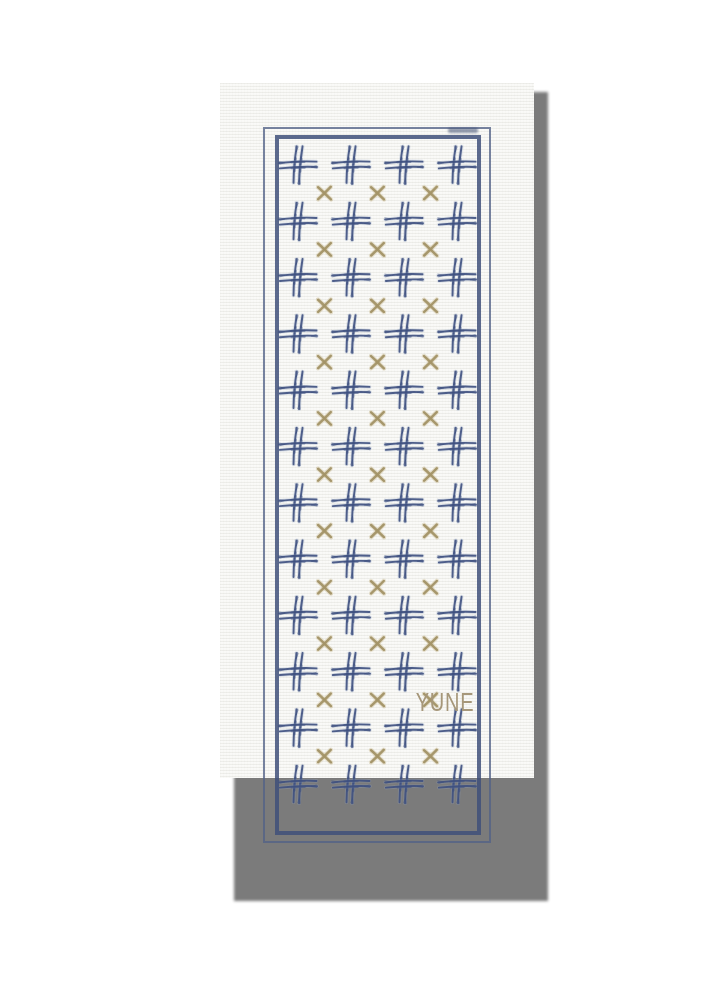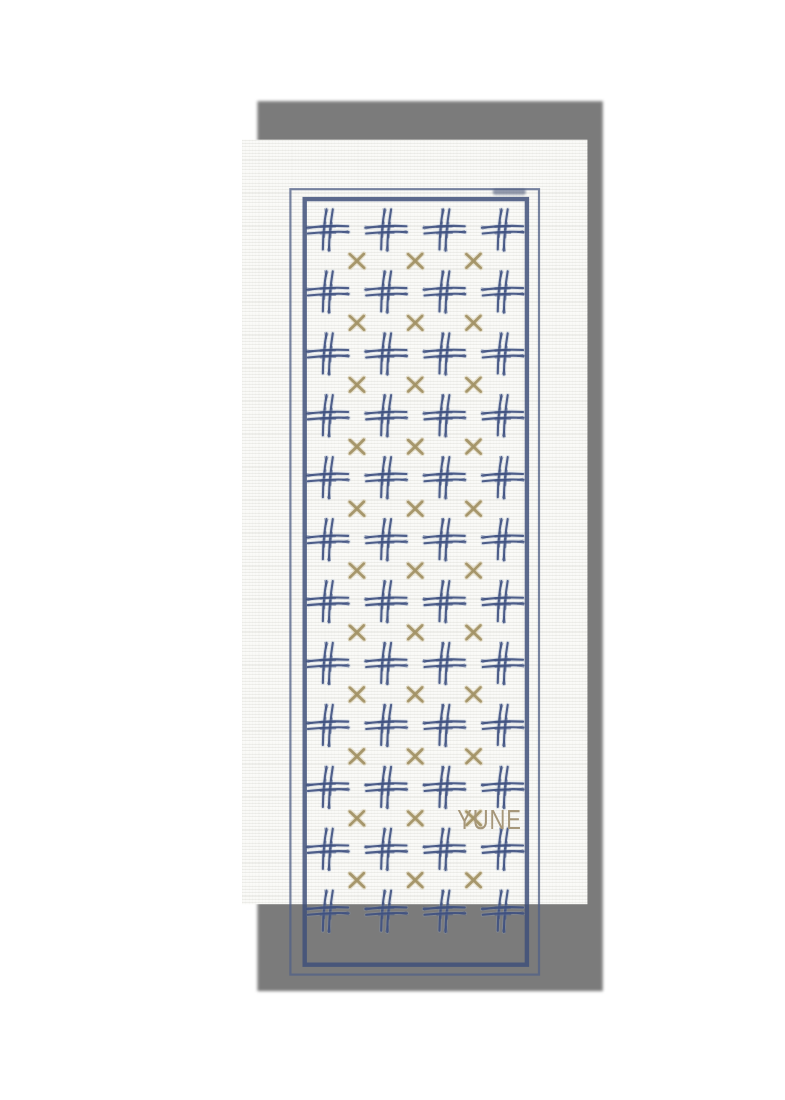--- a/index.html
+++ b/index.html
@@ -27,21 +27,20 @@
     left: 220px; top: 83px;
     width: 314px; height: 695px;
     background-color: var(--mat-background, #f9f9f6);
     background-image:
       repeating-linear-gradient(180deg,
         rgba(178,178,170,0.16) 0px, rgba(178,178,170,0.16) 1px,
         rgba(255,255,255,0.30) 1px, rgba(255,255,255,0) 3px),
       repeating-linear-gradient(90deg,
         rgba(188,188,180,0.06) 0px, rgba(188,188,180,0.06) 1px,
         rgba(255,255,255,0) 1px, rgba(255,255,255,0) 3px);
-    margin-top: 44px;
   }
 
   
   .border-outer {
     position: absolute;
     left: 43px; top: 44px;
     width: 228px; height: 716px;
     box-sizing: border-box;
     border: 2px solid var(--border-navy-light, rgba(82,97,134,0.78));
     filter: blur(0.3px);

